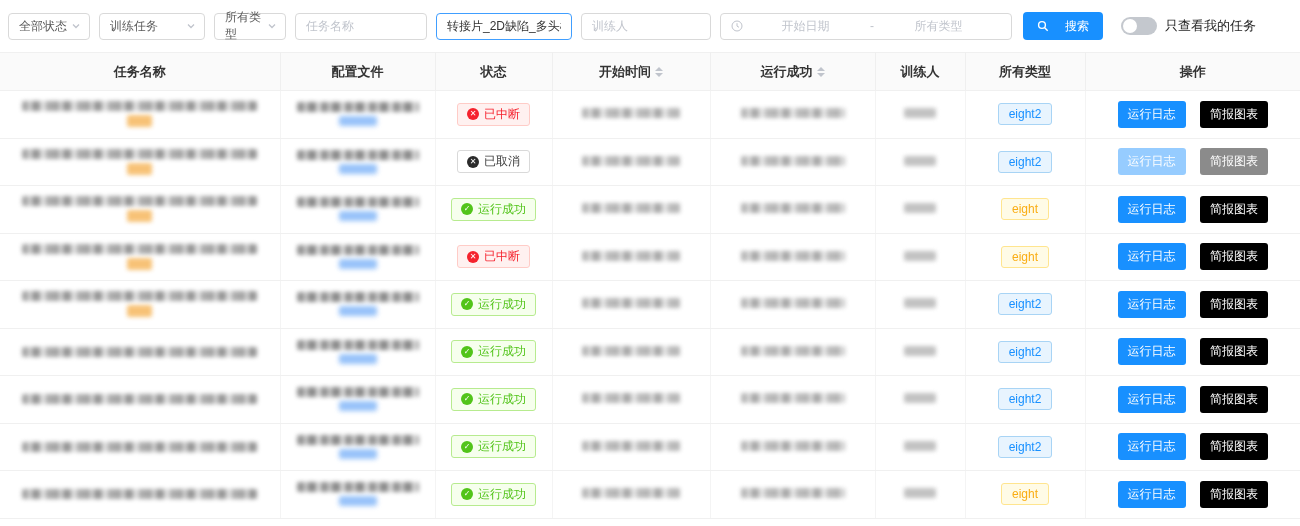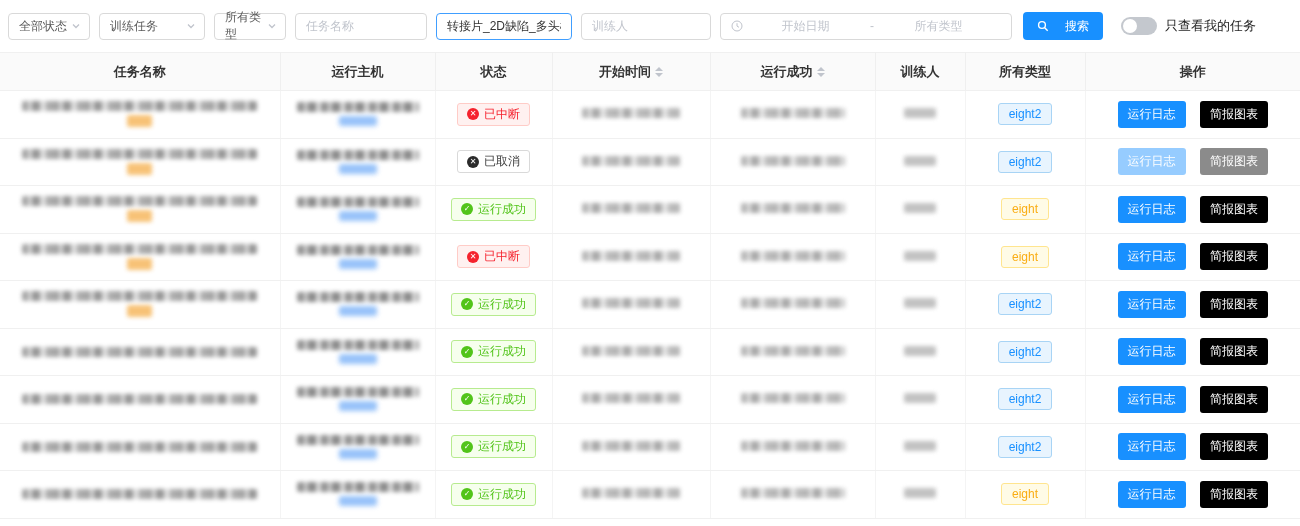--- a/index.html
+++ b/index.html
@@ -142,21 +142,21 @@
       <col style="width:90px">
       <col style="width:120px">
       <col style="width:215px">
   </colgroup>
   <thead>
       <tr id="header-row">
         <th><span class="th-inner">
             <span>任务名称</span>
           </span></th>
         <th><span class="th-inner">
-            <span>运行主机</span>
+            <span>配置文件</span>
           </span></th>
         <th><span class="th-inner">
             <span>状态</span>
           </span></th>
         <th><span class="th-inner">
             <span>开始时间</span>
             <span class="sorter">
               <span class="caret up"></span>
               <span class="caret down"></span>
             </span>

